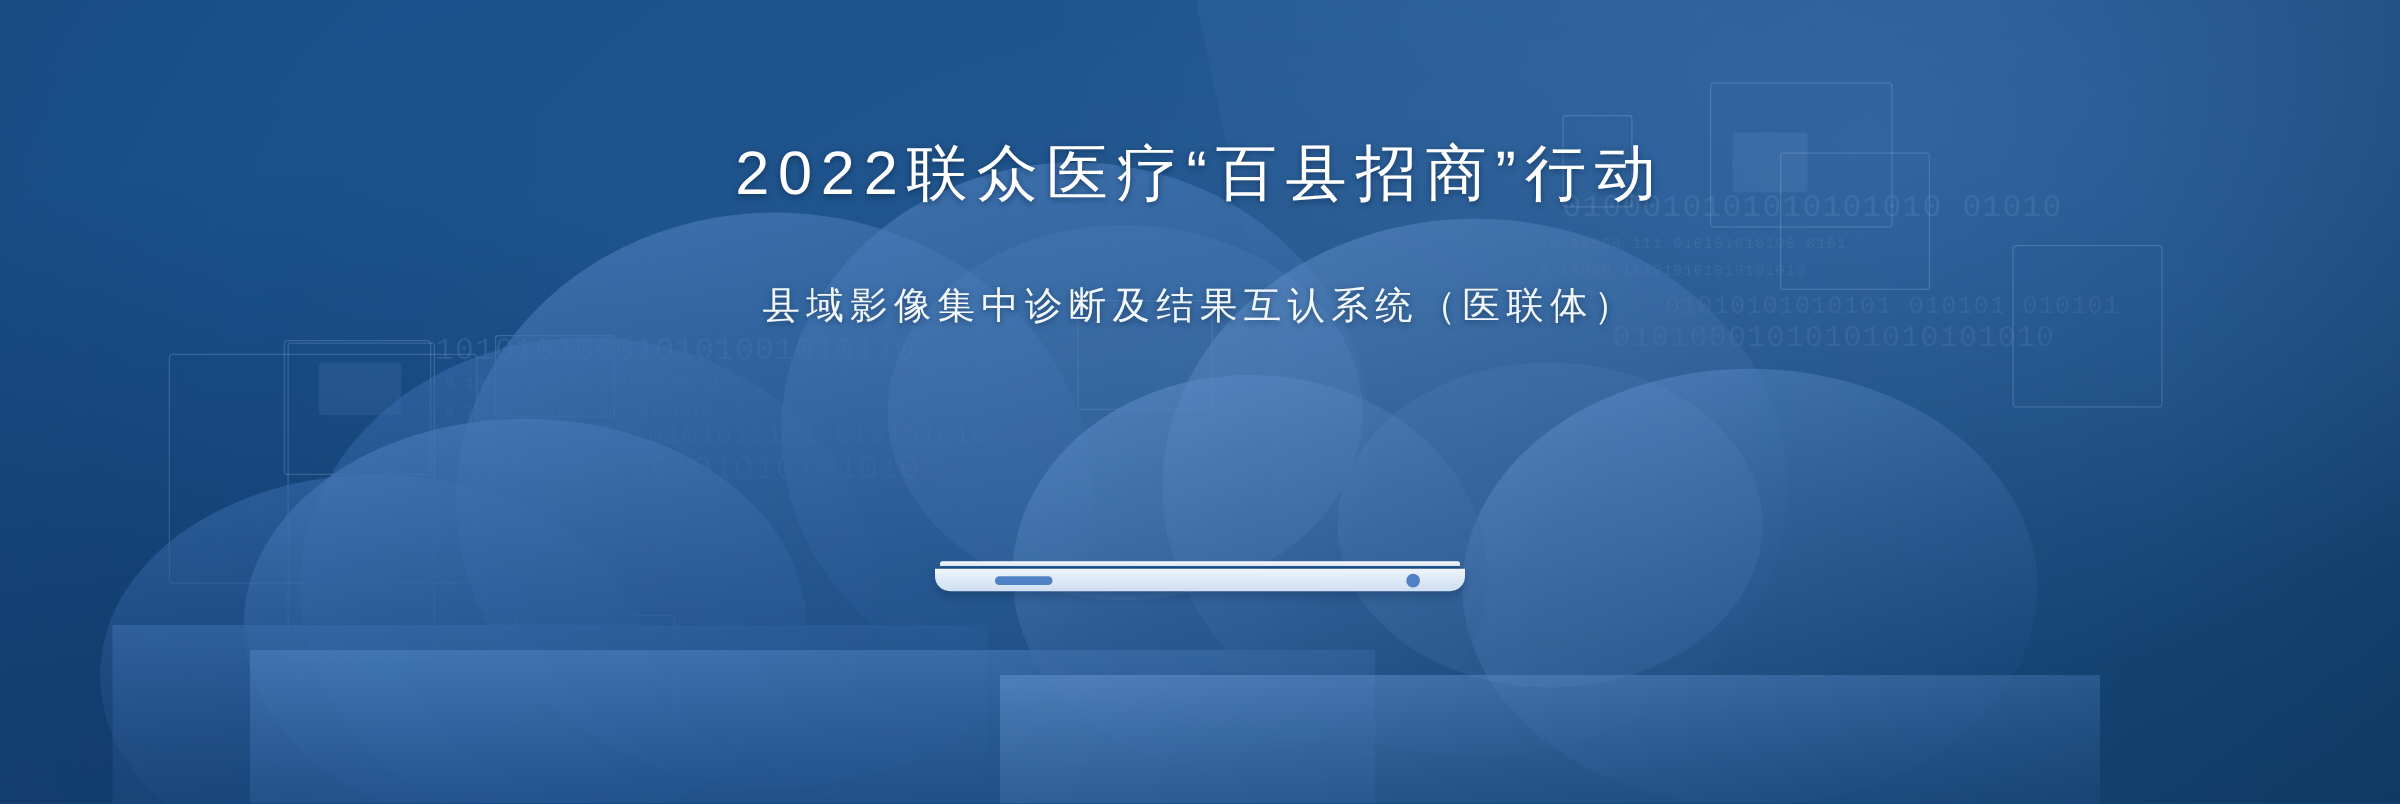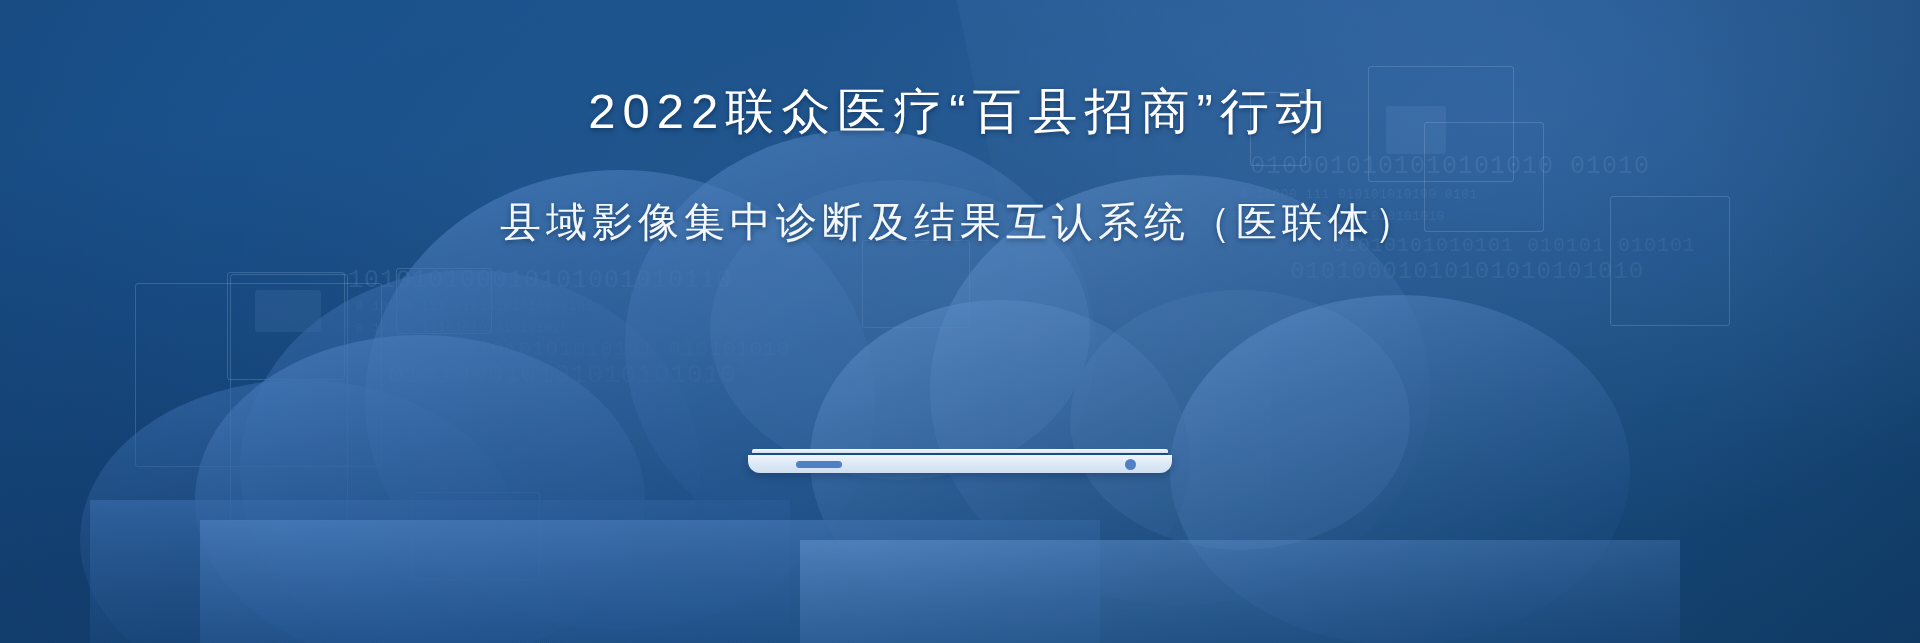--- a/index.html
+++ b/index.html
@@ -44,32 +44,32 @@
   }
   
   .clouds{position:absolute;left:0;right:0;bottom:0;top:0;}
   .clouds svg{position:absolute;left:0;bottom:0;width:1920px;height:643px;}
   
   .content{
     position:absolute;inset:0;
     display:flex;flex-direction:column;align-items:center;
   }
   .title{
-    margin-top:85px;
+    margin-top:113px;
     font-size:49px;
     line-height:1.1;
     color:#ffffff;
     letter-spacing:7px;
     font-weight:400;
     text-shadow:0 2px 5px rgba(6,30,60,0.55);
     white-space:nowrap;
   }
   .subtitle{
     margin-top:28px;
-    font-size:41px;
+    font-size:30px;
     line-height:1.1;
     color:#f2f7fd;
     letter-spacing:5px;
     font-weight:400;
     text-shadow:0 2px 5px rgba(6,30,60,0.5);
     white-space:nowrap;
   }
   .cta{
     margin-top:45px;
     width:227px;height:49px;

